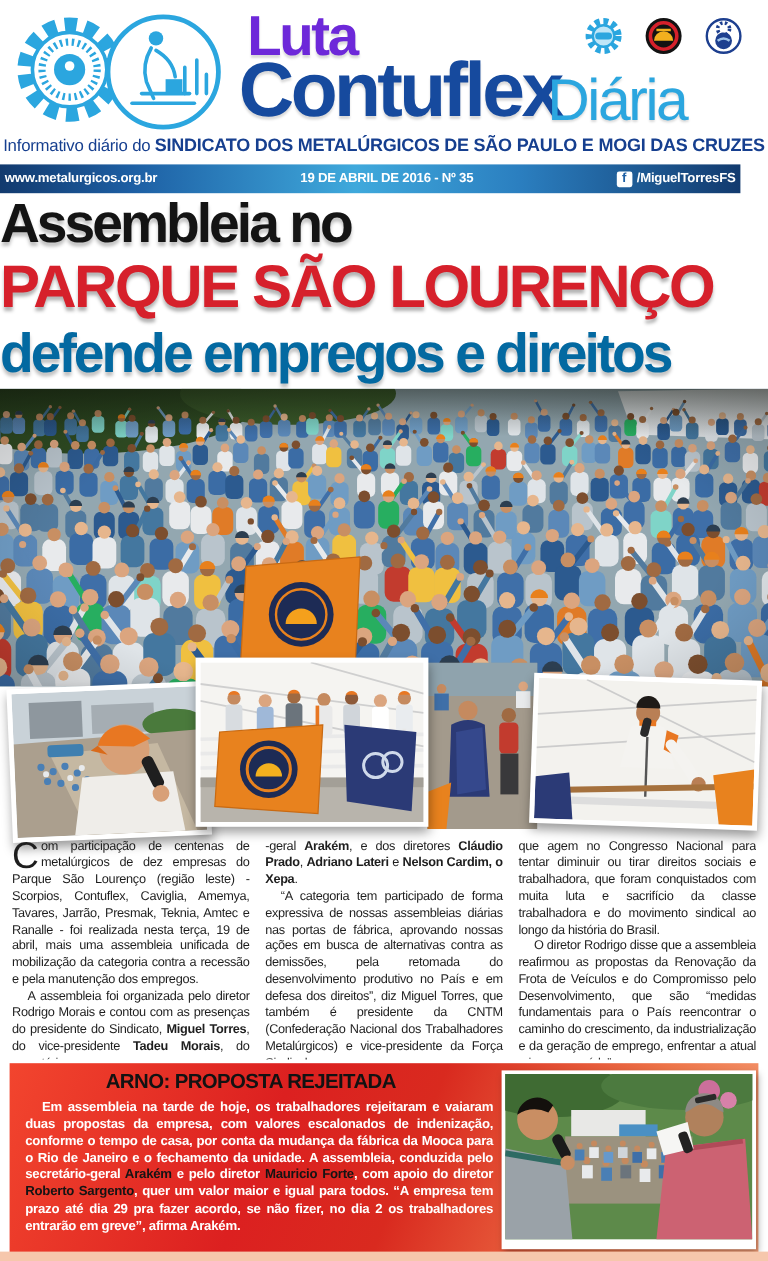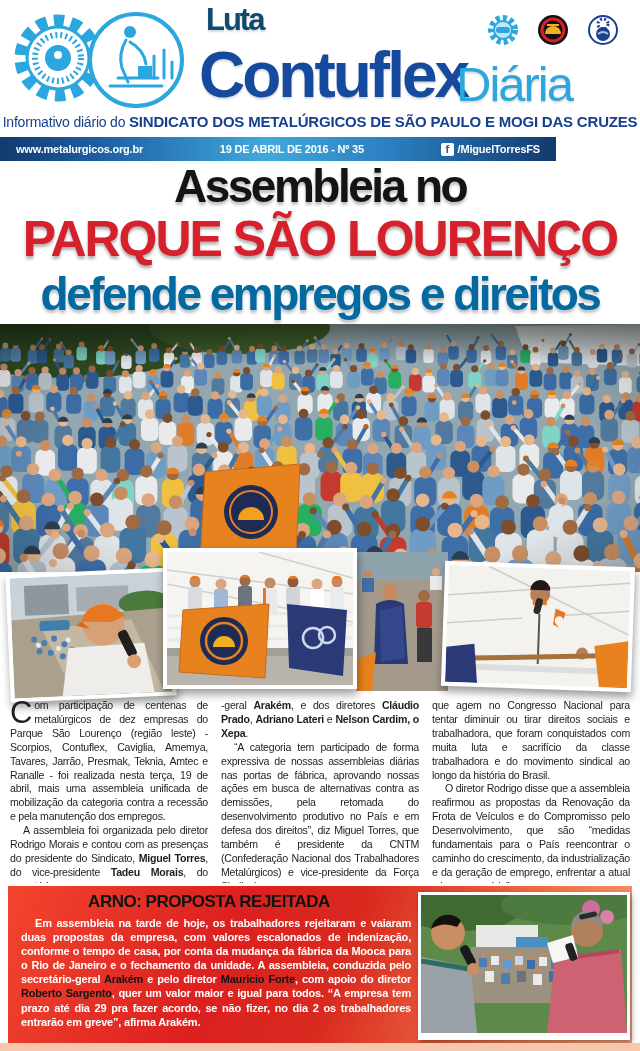--- a/index.html
+++ b/index.html
@@ -4,40 +4,40 @@
 <style>
   html,body{margin:0;padding:0}
   body{
     width:640px;height:1051px;position:relative;background:#fff;overflow:hidden;
     font-family:"Liberation Sans",sans-serif;
   }
   .abs{position:absolute}
 
   
   .mast-logo{left:6px;top:6px;width:192px;height:108px}
-  .t-luta{left:206px;top:2px;font-size:31px;font-weight:bold;letter-spacing:-2px;color:#0c4a6e;text-shadow:0 2px 2px rgba(0,0,0,.15)}
+  .t-luta{left:206px;top:2px;font-size:47px;font-weight:bold;letter-spacing:-2px;color:#6d28d9;text-shadow:0 2px 2px rgba(0,0,0,.15)}
   .t-sindical{left:199px;top:38px;font-size:64px;font-weight:bold;letter-spacing:-3px;color:#164A9E;text-shadow:0 2px 2px rgba(0,0,0,.15)}
   .t-diaria{left:456px;top:56px;font-size:49px;font-weight:normal;letter-spacing:-2px;color:#2BA6DF;text-shadow:0 2px 2px rgba(0,0,0,.15)}
   .partner-logos{left:486px;top:12px;width:148px;height:36px;display:flex;gap:16px;align-items:center}
   .plogo{width:34px;height:34px;position:relative}
   .industriall-text{position:absolute;right:1px;bottom:6px;font-size:11px;font-weight:bold;color:#d6202b;letter-spacing:-1px}
   .subtitle{left:0;top:113px;width:640px;text-align:center;font-size:14px;color:#163F8F;letter-spacing:-0.2px;white-space:nowrap}
   .subtitle b{font-size:15px}
 
   
-  .infobar{left:0;top:137px;width:556px;height:24px;
+  .infobar{left:0;top:137px;width:617px;height:24px;
     background:linear-gradient(90deg,#123a6e 0%,#1d5fa4 18%,#3fa9dc 48%,#2b7fc0 70%,#123a6e 100%);
-    display:flex;align-items:center;justify-content:space-between;box-sizing:border-box;padding:0 16px;
+    display:flex;align-items:center;justify-content:space-between;box-sizing:border-box;padding:0 4px;
     color:#fff;font-size:11px;font-weight:bold;letter-spacing:-0.2px}
   .fb{display:flex;align-items:center;gap:4px}
   .fb-icon{width:13px;height:13px;background:#fff;border-radius:2px;color:#1d5fa4;font-weight:bold;
     font-size:11px;line-height:13px;text-align:center;display:inline-block}
 
   
-  .headline{left:0;top:160px;width:640px;text-align:center;font-weight:bold;letter-spacing:-2.5px}
+  .headline{left:0;top:160px;width:640px;text-align:left;font-weight:bold;letter-spacing:-2.5px}
   .hl1{font-size:46px;line-height:52px;color:#141414;text-shadow:0 3px 3px rgba(0,0,0,.25)}
   .hl2{font-size:50px;line-height:54px;color:#D6202B;letter-spacing:-2px;text-shadow:0 3px 3px rgba(0,0,0,.3)}
   .hl3{font-size:46px;line-height:56px;color:#0369a1;text-shadow:0 3px 3px rgba(0,0,0,.25)}
 
   
   .main-photo{left:0;top:324px;width:640px;height:248px;overflow:hidden;background:#8fa3ad}
   .main-photo::after{content:"";position:absolute;inset:0;
     background:linear-gradient(to bottom,rgba(10,14,6,.45),transparent 16%),
                radial-gradient(ellipse at 50% 55%,transparent 62%,rgba(0,0,0,.22));}
   .crowd-ext{left:356px;top:552px;width:92px;height:139px;overflow:hidden}

